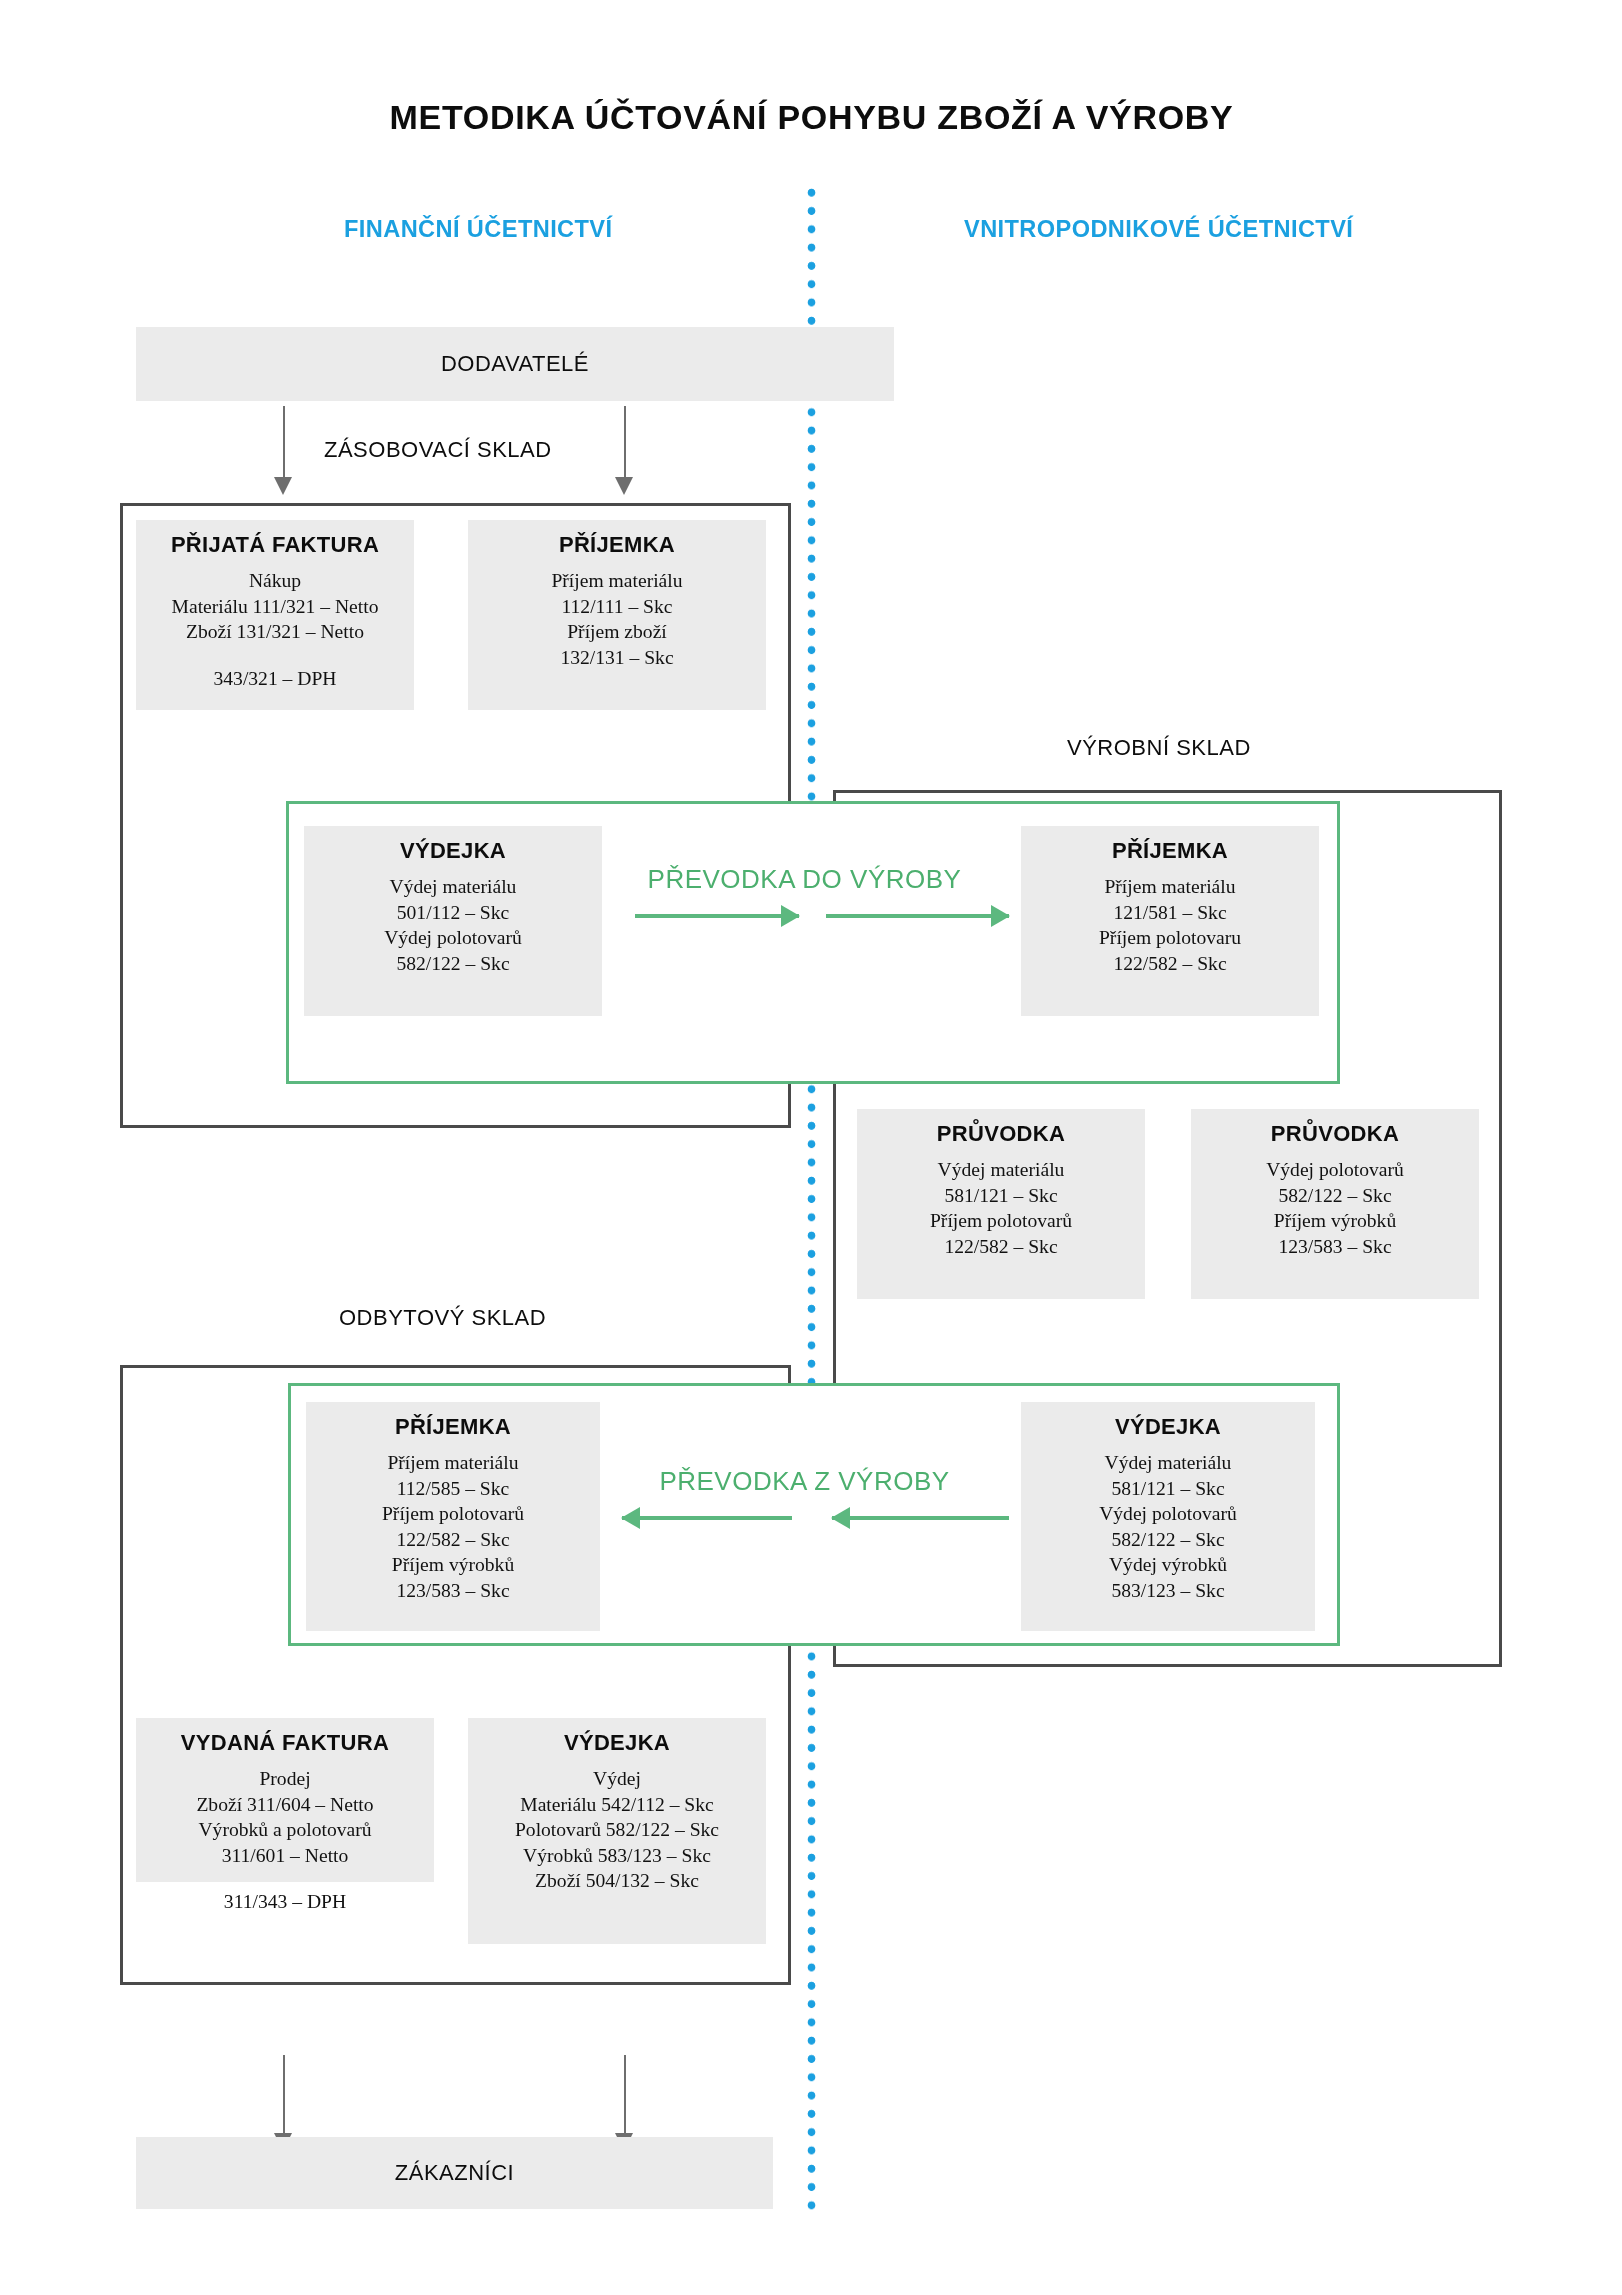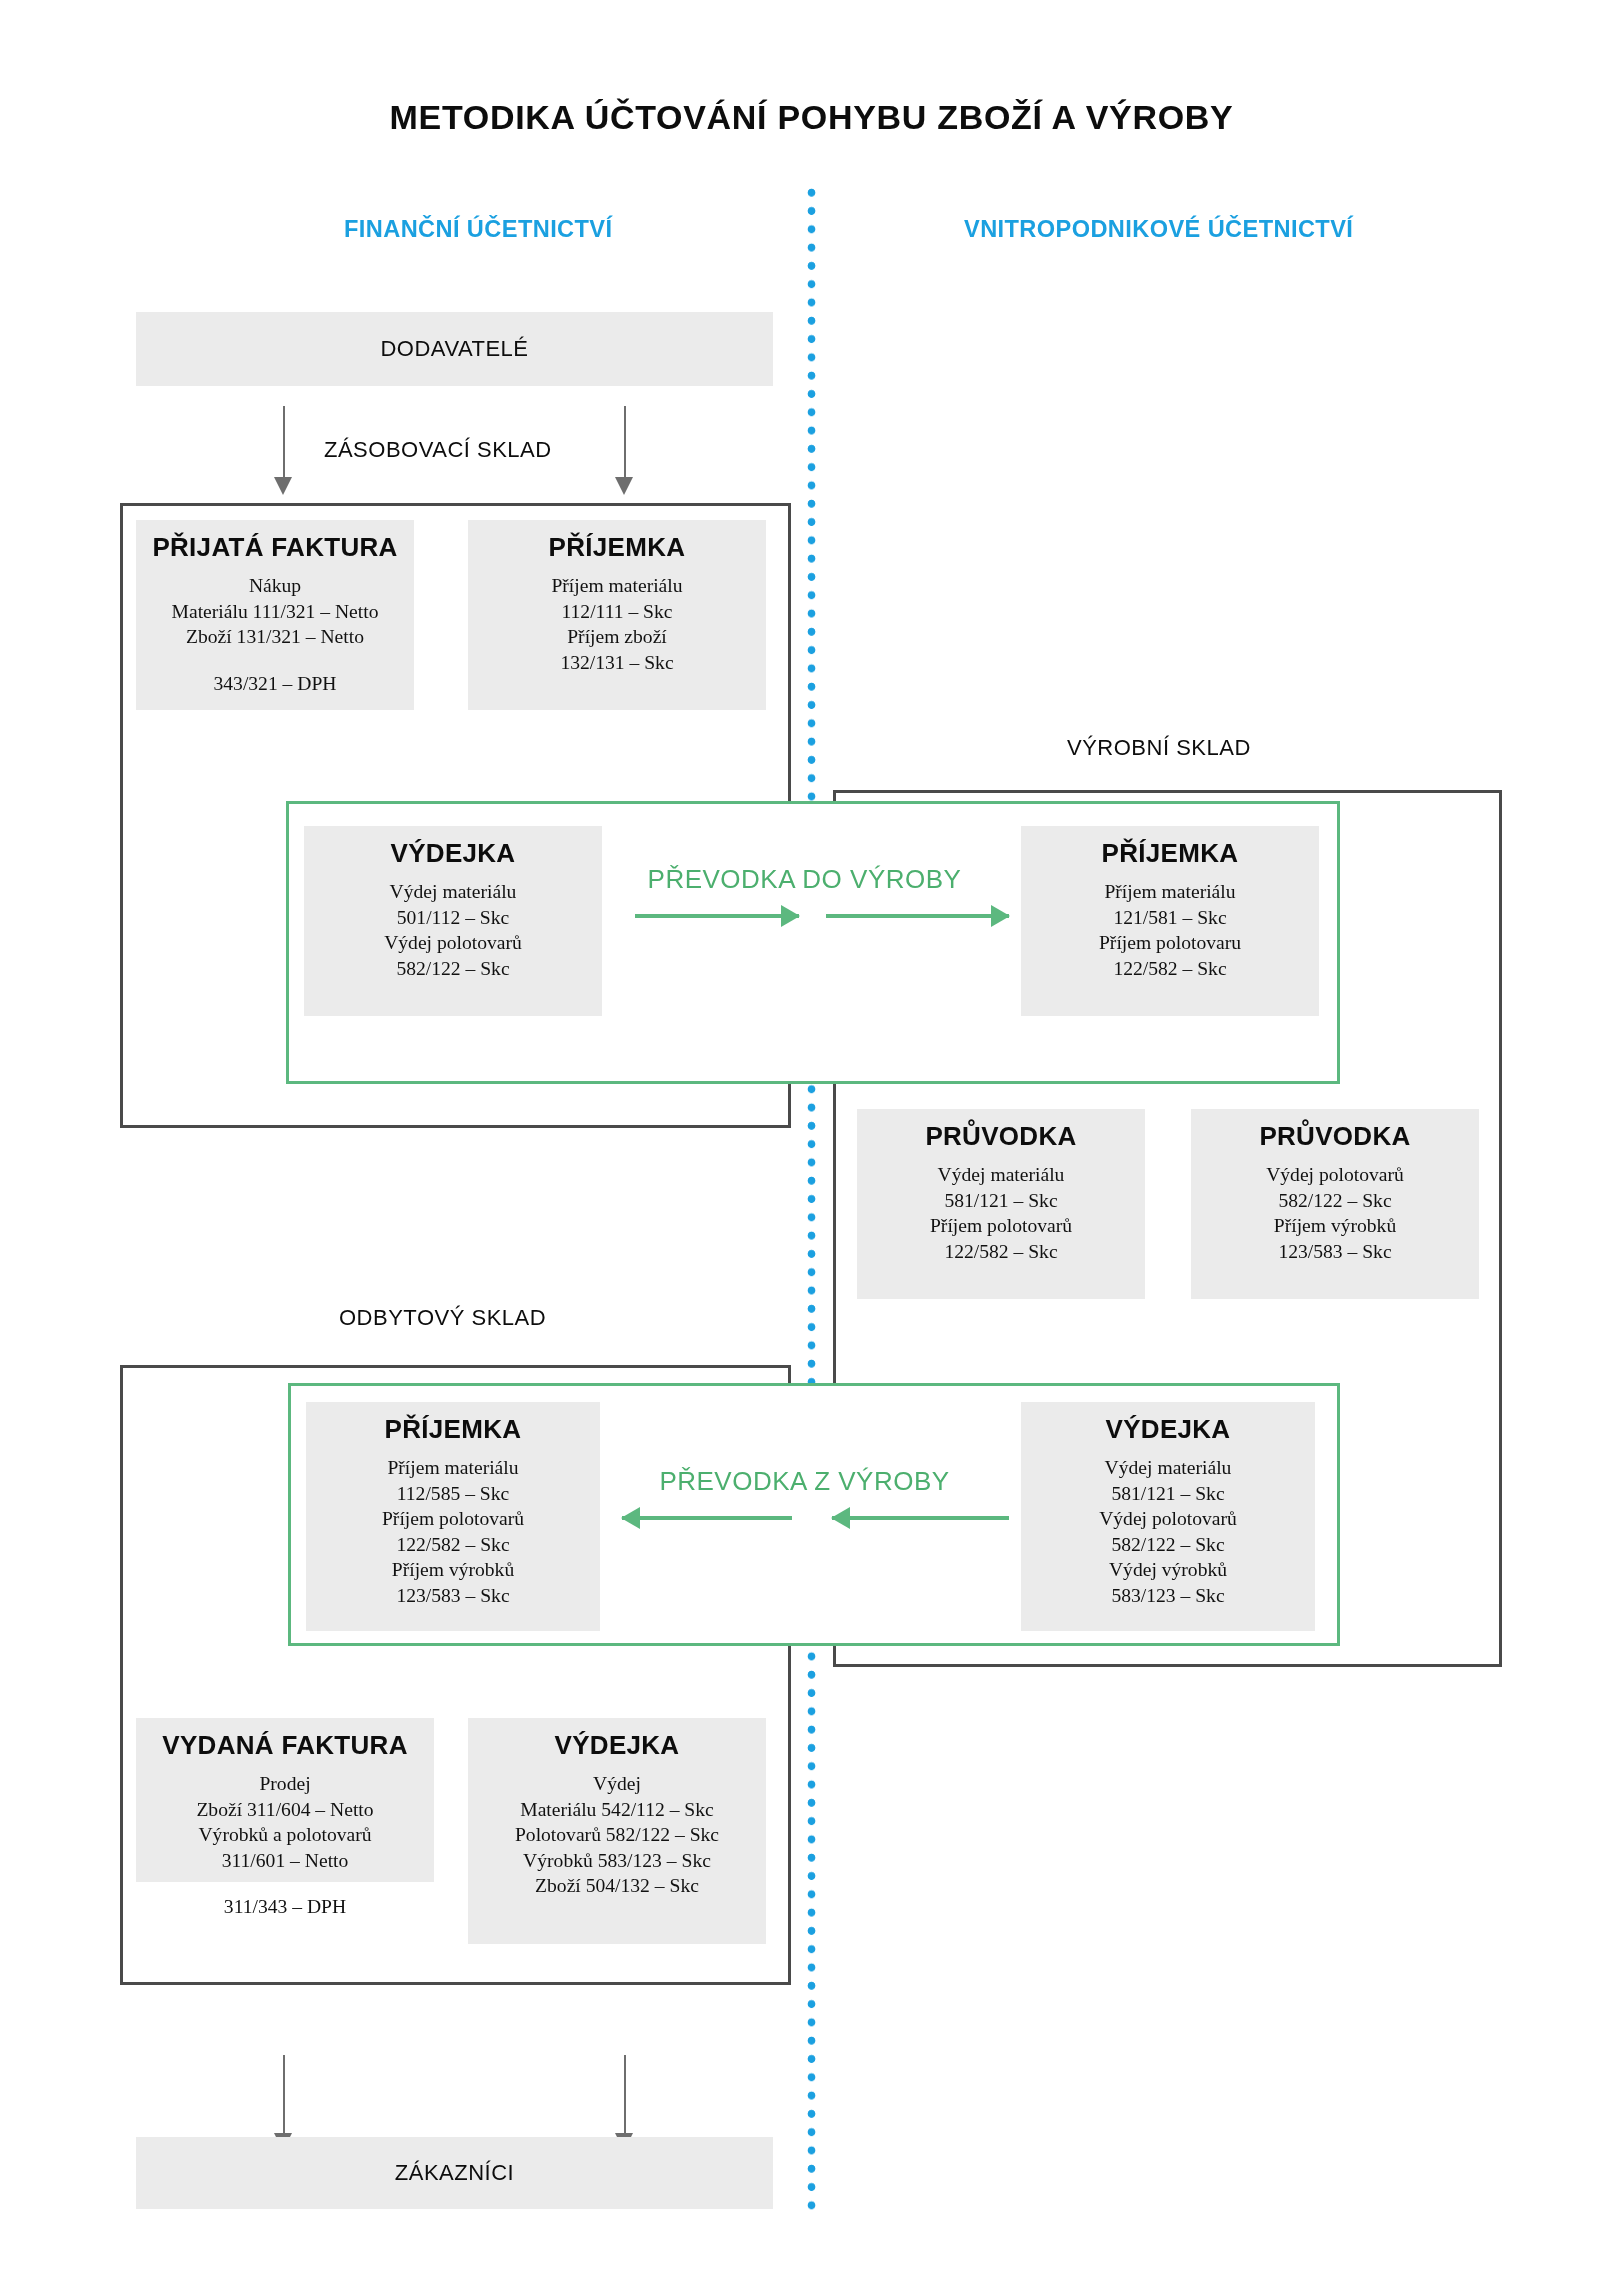--- a/index.html
+++ b/index.html
@@ -52,21 +52,21 @@
 
   
   .gbox{
     position:absolute;
     background:#ebebeb;
     box-sizing:border-box;
     text-align:center;
     padding:11.8px 6.5px 10.5px 6.5px;
   }
   .gbox .gtitle{
-    font-size:26px;
+    font-size:22px;
     font-weight:700;
     letter-spacing:0.3px;
     color:#0d0d0d;
     margin-bottom:10.5px;
     white-space:nowrap;
   }
   .gbox .gline{
     font-size:19.6px;
     font-weight:400;
     line-height:1.30;
@@ -163,21 +163,21 @@
 
 <div id="page">
 
   <div class="main-title">METODIKA ÚČTOVÁNÍ POHYBU ZBOŽÍ A VÝROBY</div>
 
   <div class="col-title fin">FINANČNÍ ÚČETNICTVÍ</div>
   <div class="col-title vnitro">VNITROPODNIKOVÉ ÚČETNICTVÍ</div>
 
   <div class="divider"></div>
 
-  <div class="band" style="left:136px; top:312px; width:637px; height:74px;">DODAVATELÉ</div>
+  <div class="band" style="left:136px; top:327px; width:758px; height:74px;">DODAVATELÉ</div>
 
   <div class="v-arrow" style="left:274px; top:406px; width:19.6px; height:72px;">
     <div class="shaft"></div>
       <div class="head"></div>
   </div>
   <div class="v-arrow" style="left:615px; top:406px; width:19.6px; height:72px;">
     <div class="shaft"></div>
       <div class="head"></div>
   </div>
 

